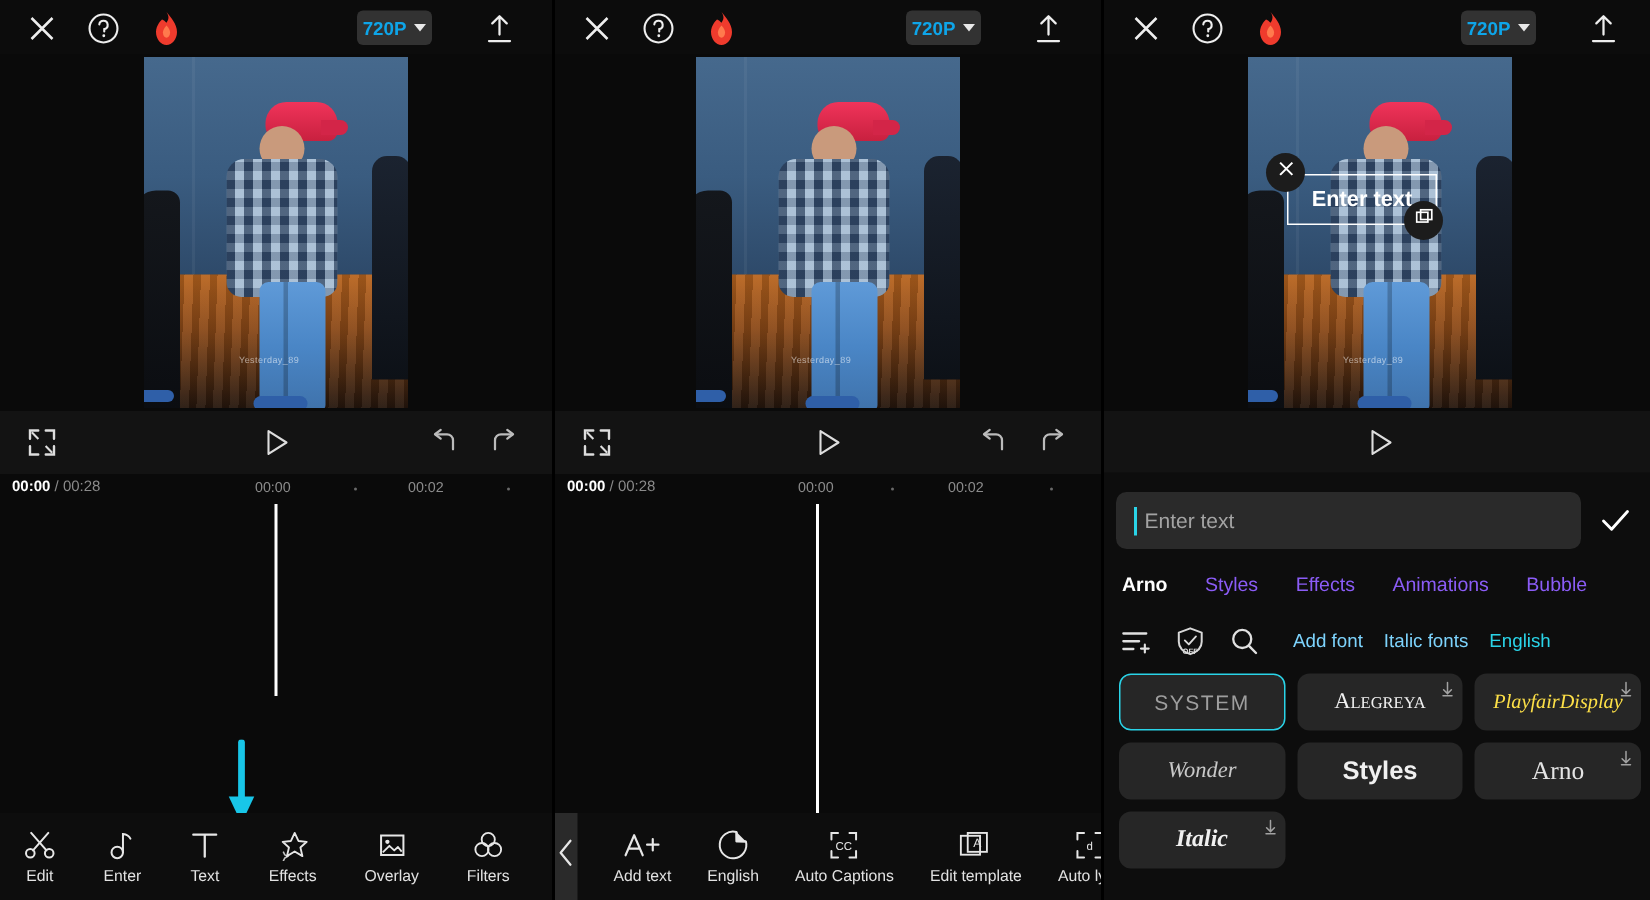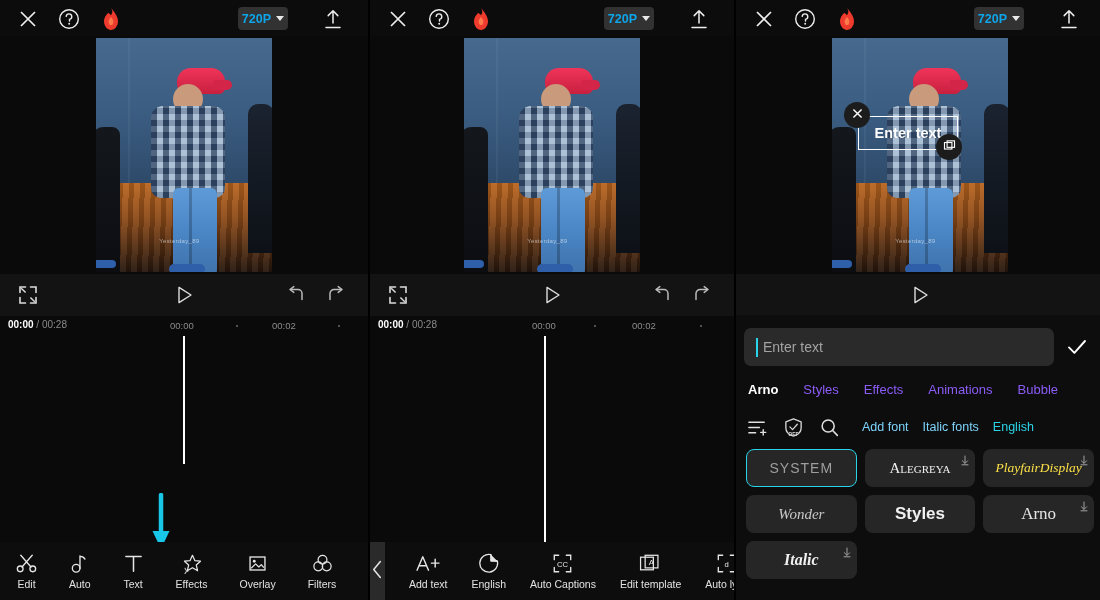--- a/index.html
+++ b/index.html
@@ -252,21 +252,21 @@
         </span>
         <span class="lb">Edit</span>
       </div>
       <div class="tool">
         <span class="ic">
           <svg viewBox="0 0 22 22" width="21" height="21">
               <circle cx="7.5" cy="16" r="4" stroke="#e6e6e6" stroke-width="1.4" fill="none"></circle>
               <path d="M11.5 16V3.2 c3 .4 4.4 1.6 5.2 3.2" stroke="#e6e6e6" stroke-width="1.4" fill="none" stroke-linecap="round"></path>
             </svg>
         </span>
-        <span class="lb">Auto</span>
+        <span class="lb">Enter</span>
       </div>
       <div class="tool">
         <span class="ic">
           <svg viewBox="0 0 22 22" width="21" height="21">
               <path d="M3 3.6h16 M11 3.6V19" stroke="#e6e6e6" stroke-width="1.6" stroke-linecap="round"></path>
             </svg>
         </span>
         <span class="lb">Text</span>
       </div>
       <div class="tool">

